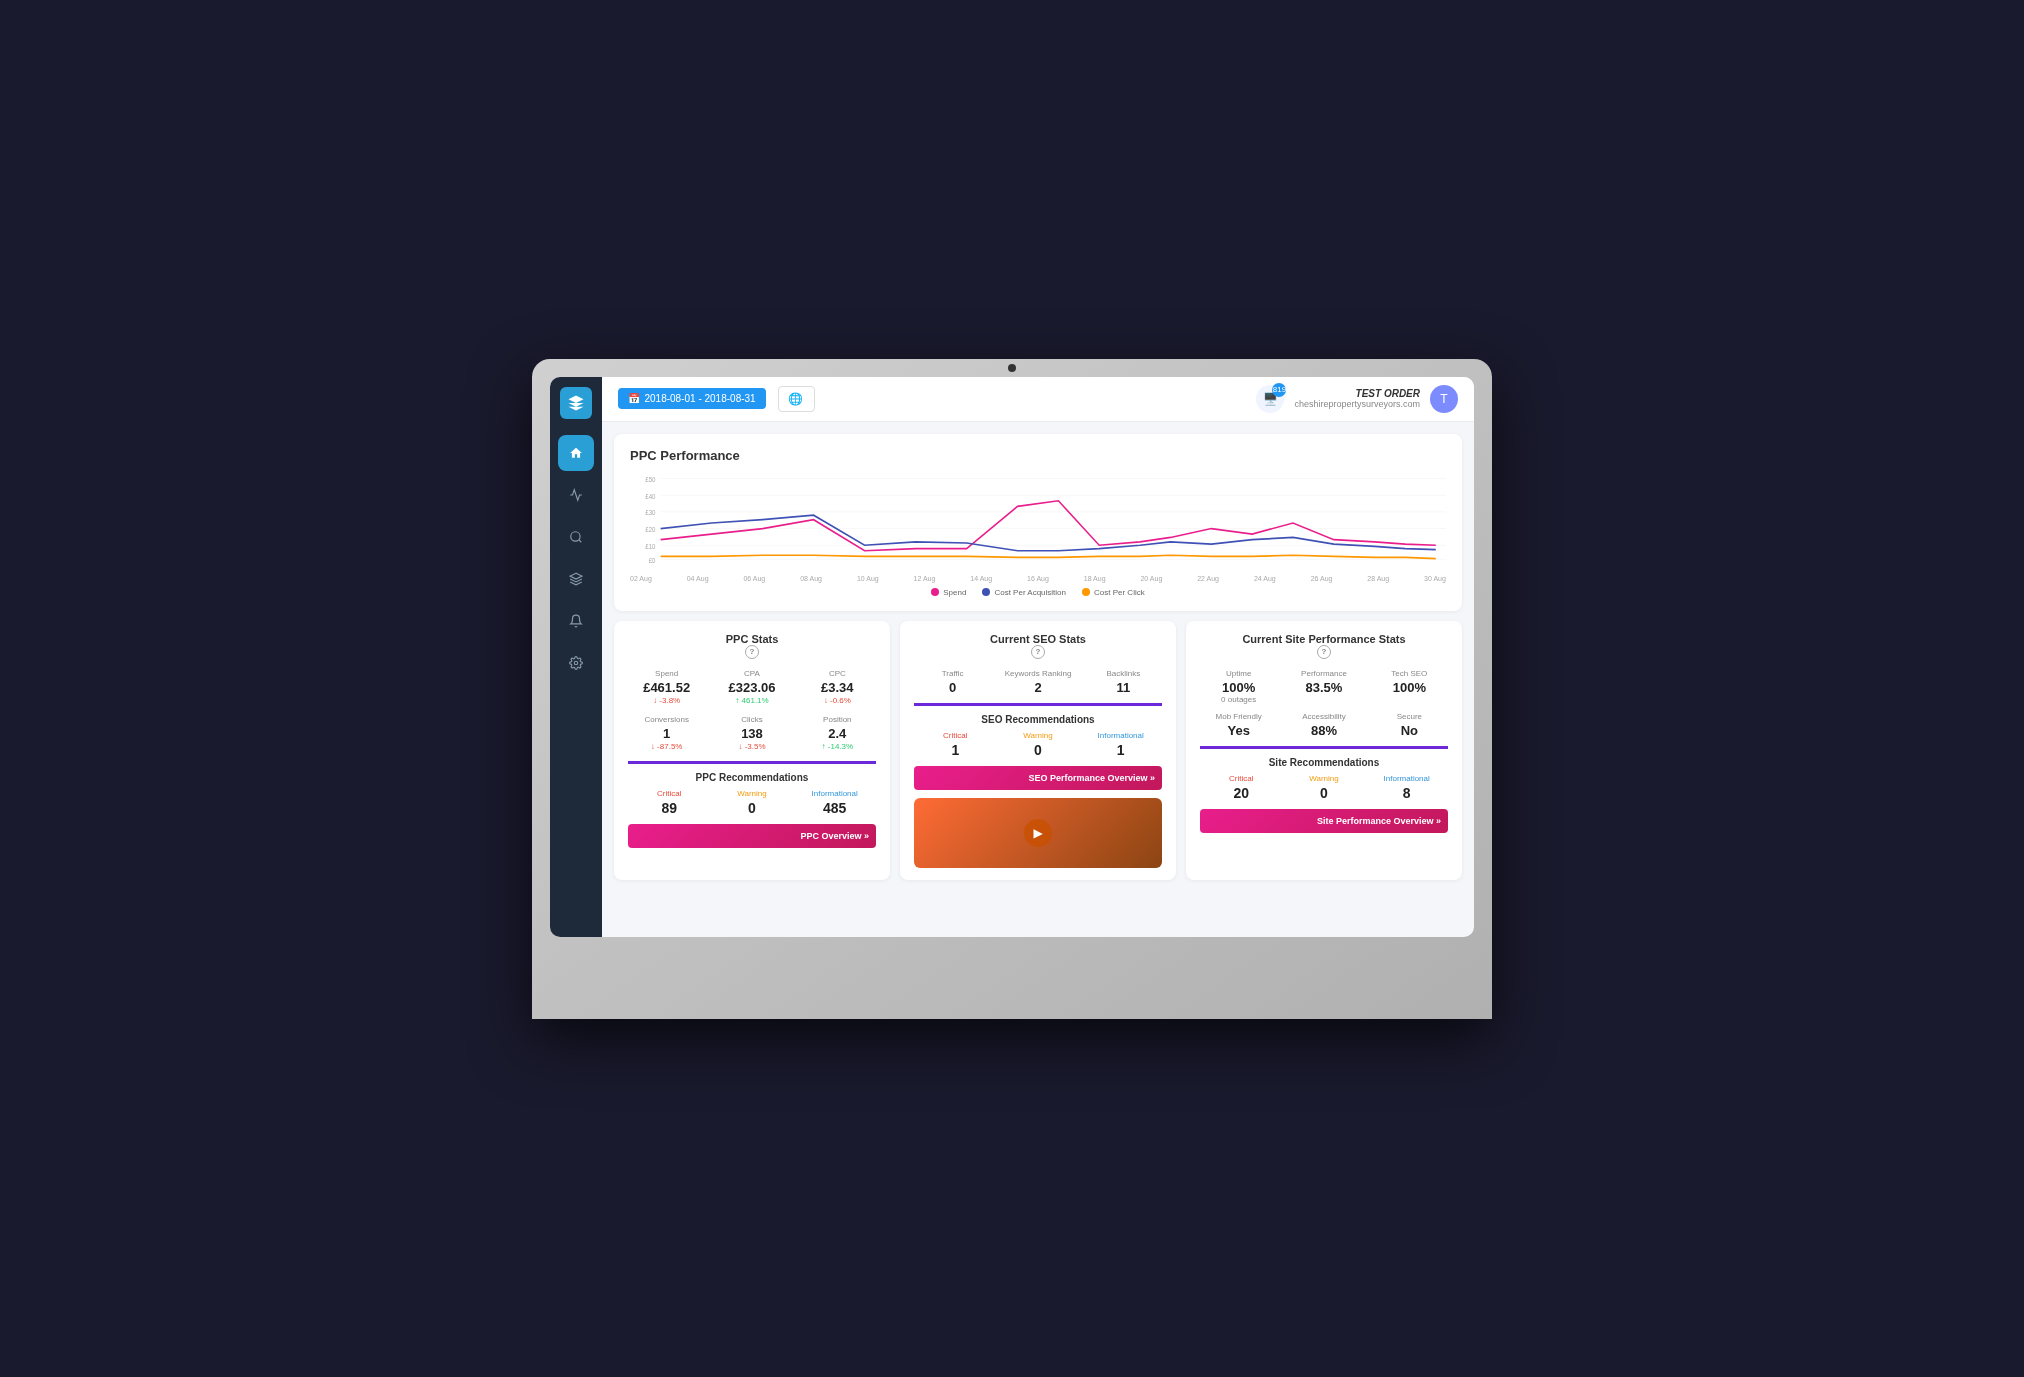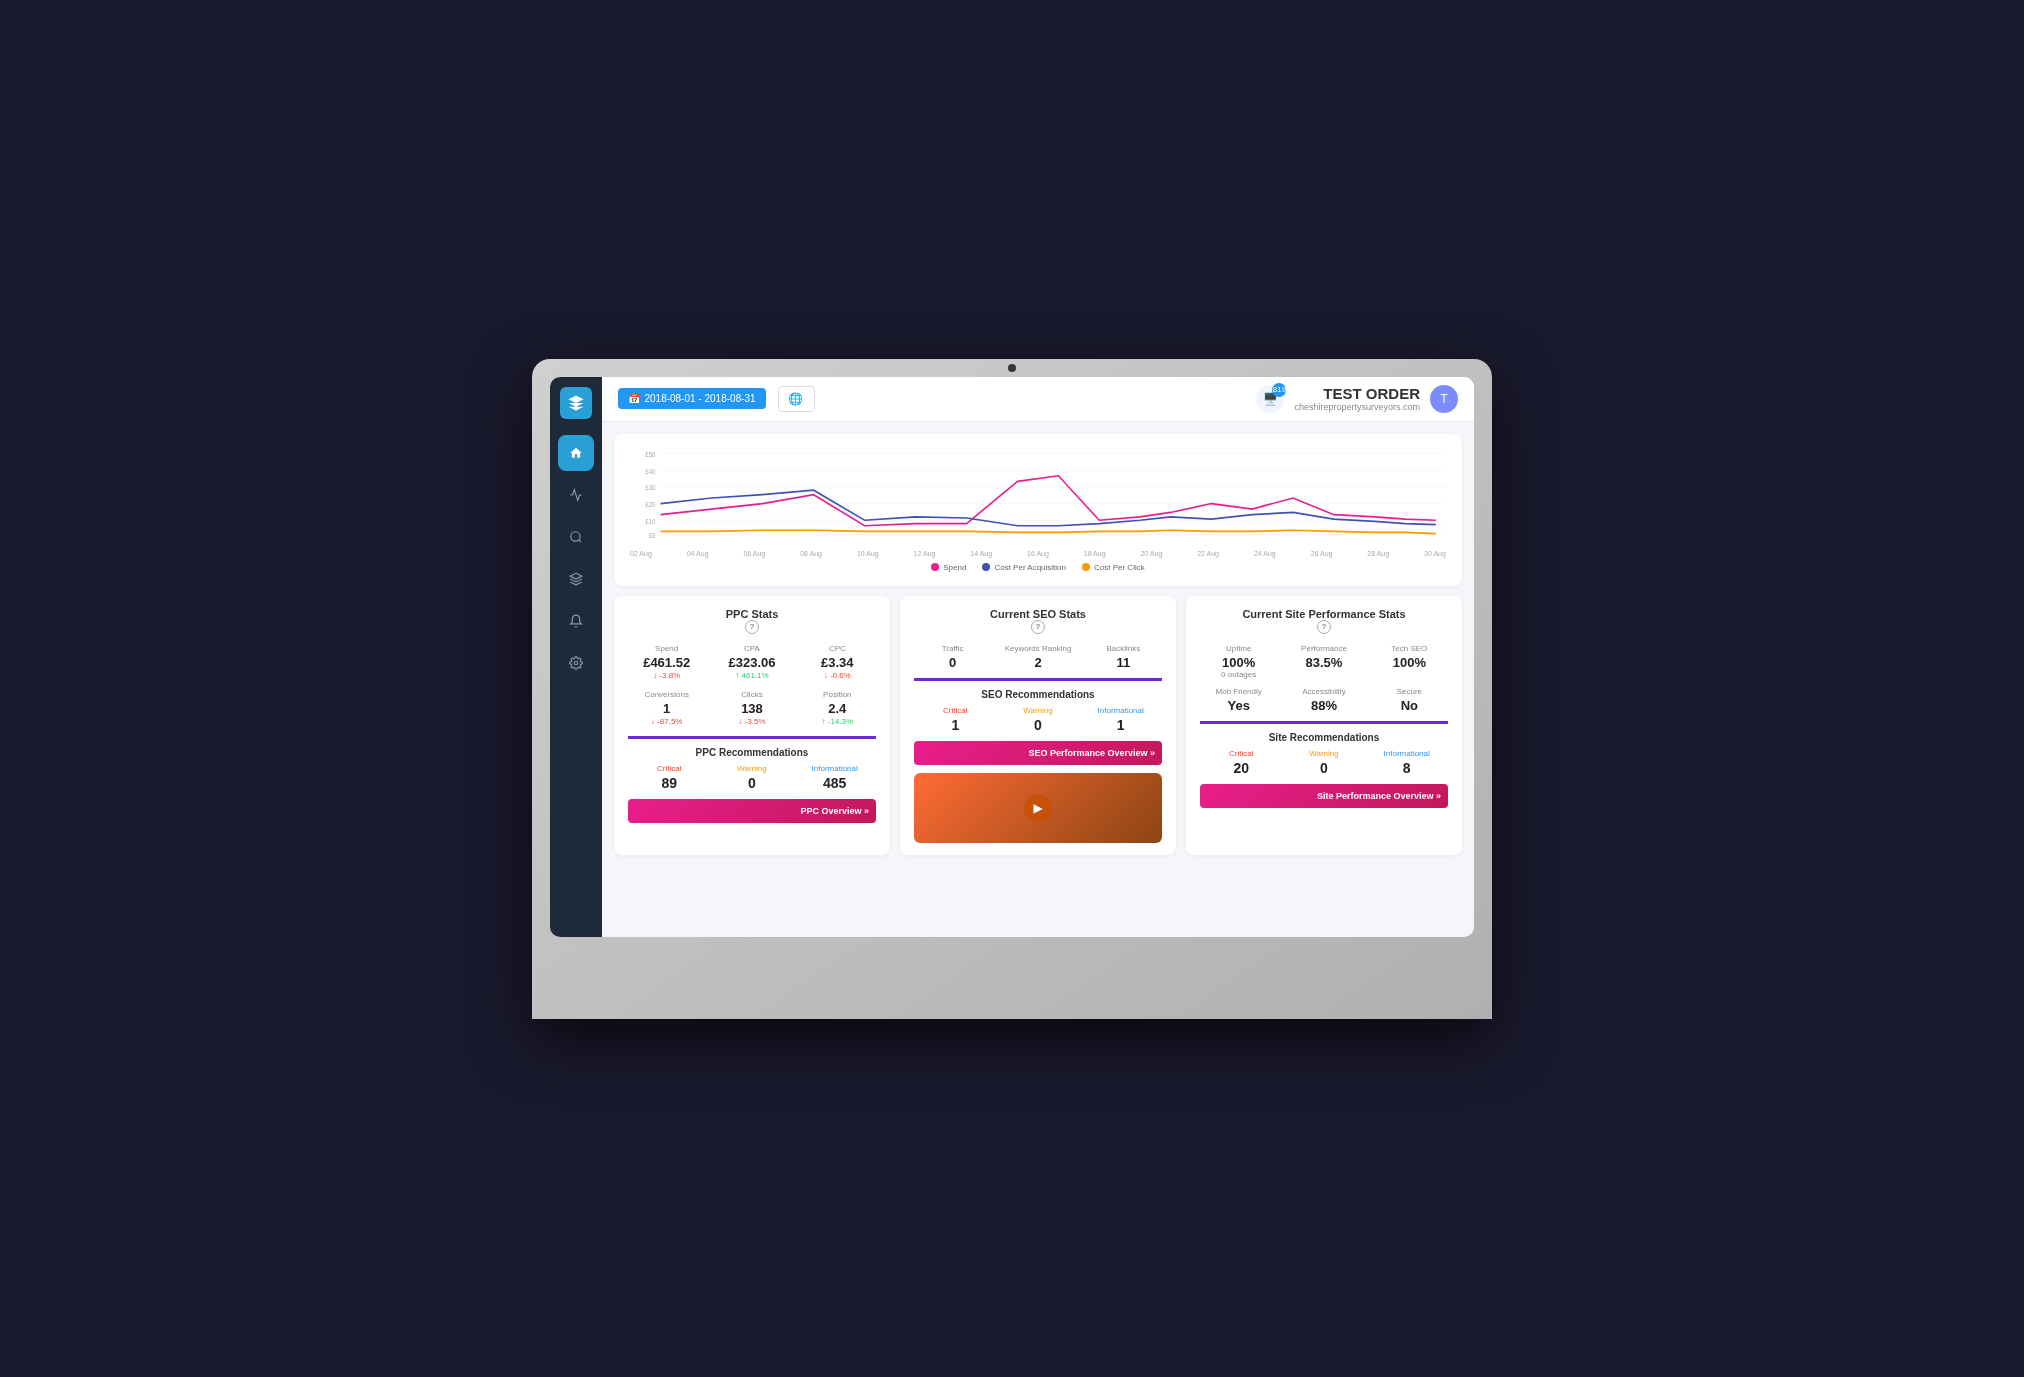--- a/index.html
+++ b/index.html
@@ -199,23 +199,24 @@
       display: flex;
       align-items: center;
       justify-content: center;
     }
 
     .user-info {
       text-align: right;
     }
 
     .user-name {
-      font-size: 15px;
+      font-size: 10px;
       font-weight: 600;
       color: #333;
+      font-style: italic;
     }
 
     .user-domain {
       font-size: 9px;
       color: #888;
     }
 
     .avatar {
       width: 28px;
       height: 28px;
@@ -525,20 +526,21 @@
               </div>
               <div class="avatar">
                 <span>T</span>
               </div>
             </div>
           </div>
 
           <div class="dashboard">
 
             <div class="chart-card">
+              <div class="chart-title">PPC Performance</div>
               <div class="chart-area">
                 <svg viewBox="0 0 800 90" preserveAspectRatio="none">
 
                   <line x1="30" y1="5" x2="800" y2="5" stroke="#f0f0f0" stroke-width="0.5"></line>
                   <line x1="30" y1="20" x2="800" y2="20" stroke="#f0f0f0" stroke-width="0.5"></line>
                   <line x1="30" y1="35" x2="800" y2="35" stroke="#f0f0f0" stroke-width="0.5"></line>
                   <line x1="30" y1="50" x2="800" y2="50" stroke="#f0f0f0" stroke-width="0.5"></line>
                   <line x1="30" y1="65" x2="800" y2="65" stroke="#f0f0f0" stroke-width="0.5"></line>
                   <line x1="30" y1="78" x2="800" y2="78" stroke="#f0f0f0" stroke-width="0.5"></line>
 

